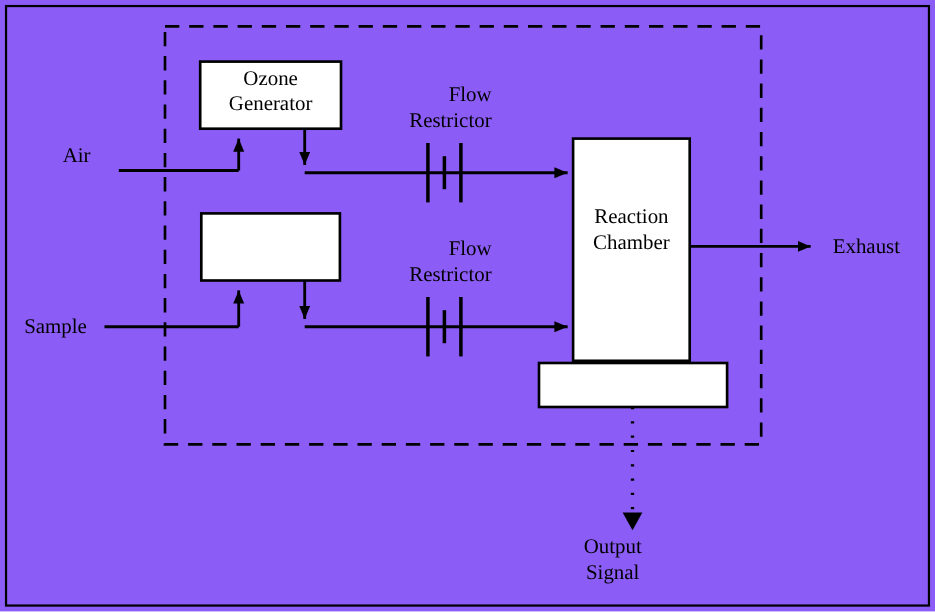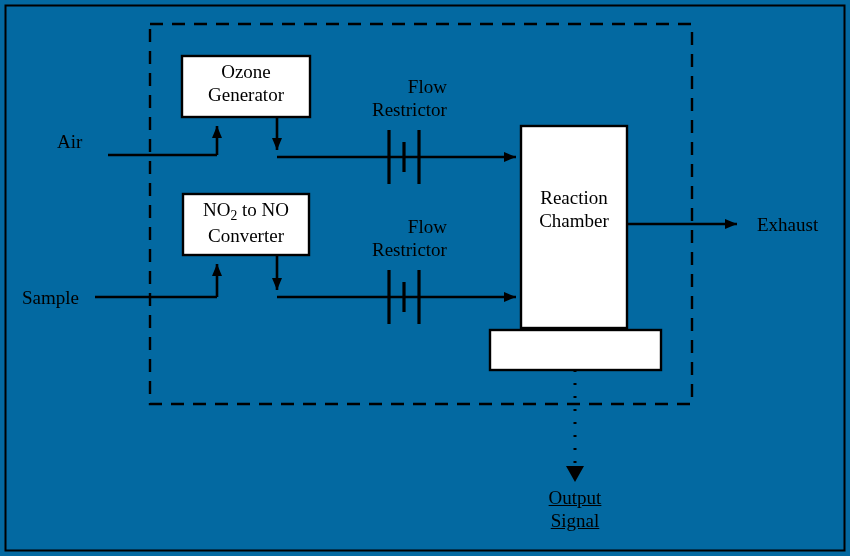--- a/index.html
+++ b/index.html
@@ -8,21 +8,21 @@
     padding: 0;
     background: #ffffff;
   }
   body {
     font-family: "Liberation Serif", "DejaVu Serif", serif;
   }
   #canvas {
     position: relative;
     width: 850px;
     height: 556px;
-    background: #0369a1;
+    background: #8b5cf6;
     overflow: hidden;
   }
   #canvas svg {
     position: absolute;
     left: 0;
     top: 0;
     width: 850px;
     height: 556px;
   }
   .lbl {
@@ -113,24 +113,20 @@
     <path d="M575,370 L575,465" stroke="#000000" stroke-width="3" stroke-dasharray="2 11" stroke-linecap="butt" fill="none"></path>
     <path d="M566,466 L584,466 L575,482 z" fill="#000000"></path>
 
   </svg>
 
   <div class="lbl box-label" style="left:182px; top:60px; width:128px;">
     <div>Ozone</div>
     <div>Generator</div>
   </div>
 
-  <div class="lbl box-label" style="left:183px; top:198px; width:126px;">
-    <div><span>NO</span><sub>2</sub><span> to NO</span></div>
-    <div>Converter</div>
-  </div>
 
   <div class="lbl box-label" style="left:521px; top:186px; width:106px;">
     <div>Reaction</div>
     <div>Chamber</div>
   </div>
 
 
   <div class="lbl free-label lbl-left" style="left:372px; top:75px;">
     <div>Flow</div>
     <div>Restrictor</div>
@@ -140,18 +136,18 @@
     <div>Flow</div>
     <div>Restrictor</div>
   </div>
 
   <div class="lbl io-label lbl-left" style="left:57px; top:130px;">Air</div>
 
   <div class="lbl io-label lbl-left" style="left:22px; top:286px;">Sample</div>
 
   <div class="lbl io-label lbl-left" style="left:757px; top:213px;">Exhaust</div>
 
-  <div class="lbl free-label" style="left:505px; top:486px; width:140px;text-decoration:underline;">
+  <div class="lbl free-label" style="left:487px; top:486px; width:140px;">
     <div>Output</div>
     <div>Signal</div>
   </div>
 
 </div>
 
 </body></html>

